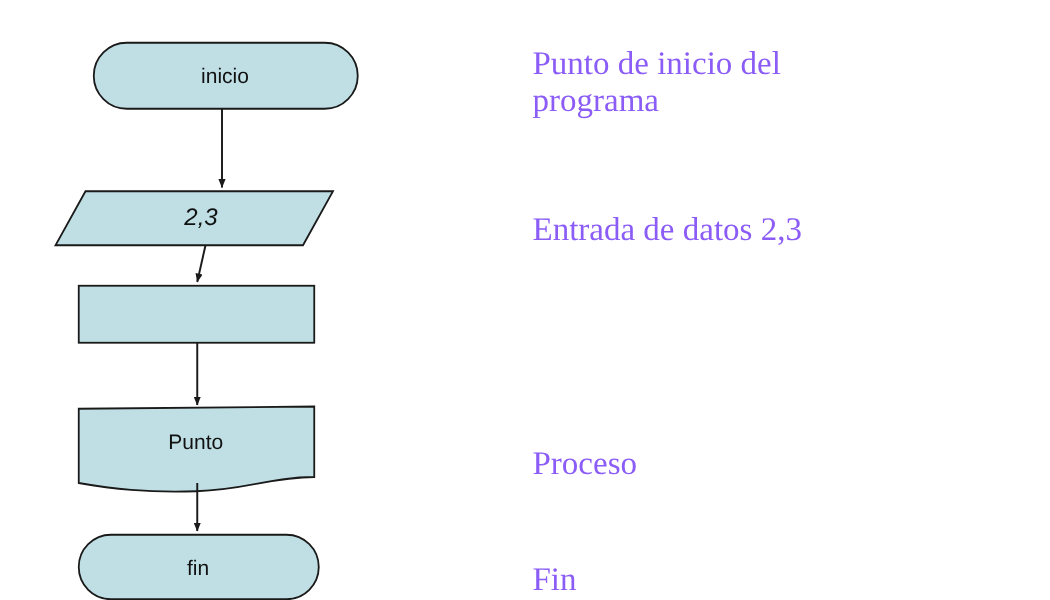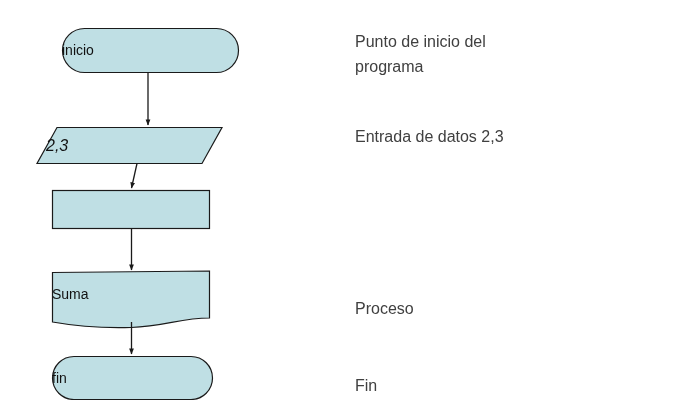--- a/index.html
+++ b/index.html
@@ -19,46 +19,46 @@
   }
   .flow-svg {
     position: absolute;
     left: 0;
     top: 0;
     width: 700px;
     height: 400px;
   }
   .shape-label {
     position: absolute;
-    text-align: left;
+    text-align: center;
     color: #111111;
     font-family: "Liberation Sans", sans-serif;
     font-size: 14px;
     line-height: 1;
     white-space: nowrap;
     user-select: none;
   }
   .desc-label {
     position: absolute;
     left: 355px;
-    color: #404040;
-    font-family: Liberation Sans, sans-serif;
-    font-size: 16px;
+    color: #8b5cf6;
+    font-family: Liberation Serif, serif;
+    font-size: 22px;
     line-height: 25px;
     white-space: pre-line;
   }
   
   #label-inicio   { left: 62px;  top: 43px;  width: 176px; }
   #label-entrada  { left: 46px;  top: 138px; width: 176px; font-size: 16px; font-style: italic; }
   #label-proceso  { left: 52px;  top: 202px; width: 157px; }
   #label-salida   { left: 52px;  top: 287px; width: 157px; }
   #label-fin      { left: 52px;  top: 371px; width: 160px; }
   
   #desc-0 { top: 29px; }
-  #desc-1 { top: 124px; }
+  #desc-1 { top: 140px; }
   #desc-2 { top: 220px; }
   #desc-3 { top: 296px; }
   #desc-4 { top: 373px; }
 </style>
 </head>
 <body>
 
 <div id="canvas">
 
   <svg class="flow-svg" viewBox="0 0 700 400" xmlns="http://www.w3.org/2000/svg">
@@ -86,21 +86,21 @@
     <line x1="131.5" y1="322" x2="131.5" y2="354" stroke="#1a1a1a" stroke-width="1.3" marker-end="url(#arrowhead)"></line>
 
     <rect x="52.5" y="356.5" width="160" height="43" rx="21.5" ry="21.5" fill="#bfdfe4" stroke="#1a1a1a" stroke-width="1.2"></rect>
   </svg>
 
   <div class="shape-label" id="label-inicio">inicio</div>
 
   <div class="shape-label" id="label-entrada">2,3</div>
 
 
-  <div class="shape-label" id="label-salida">Suma</div>
+  <div class="shape-label" id="label-salida">Punto</div>
 
   <div class="shape-label" id="label-fin">fin</div>
 
   <div class="desc-label" id="desc-0">Punto de inicio del
 programa</div>
 
   <div class="desc-label" id="desc-1">Entrada de datos 2,3</div>
 
 
   <div class="desc-label" id="desc-3">Proceso</div>

